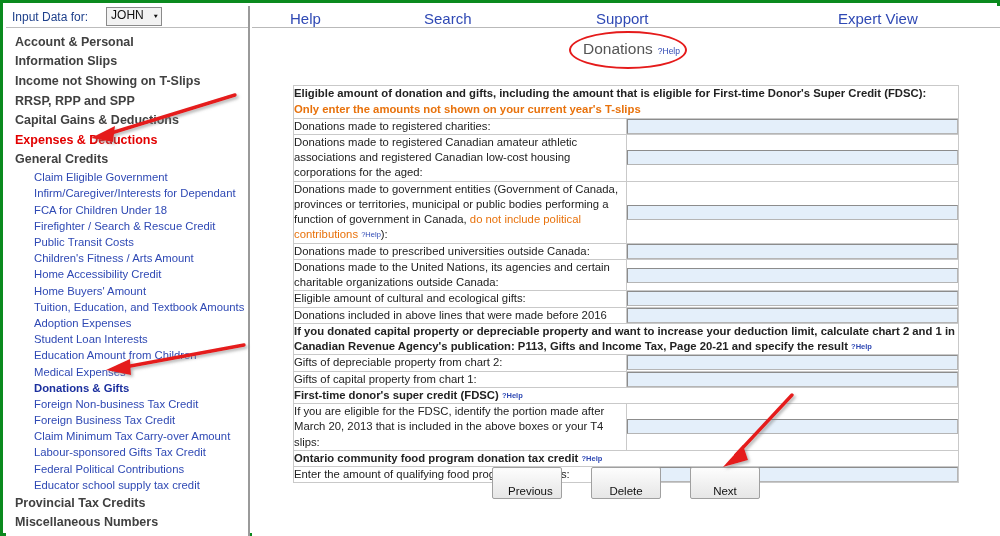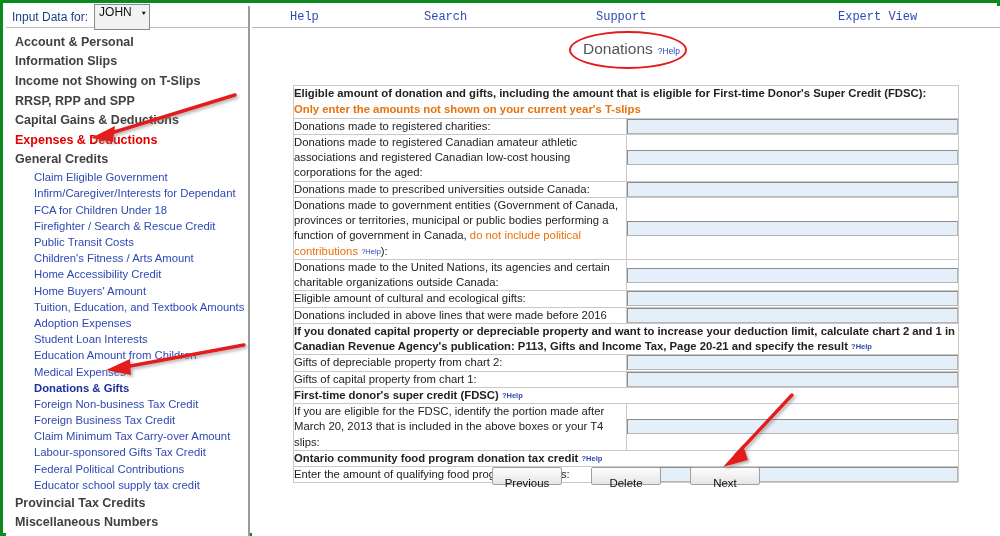--- a/index.html
+++ b/index.html
@@ -28,27 +28,27 @@
   }
   #input-data-bar{
     height:22px;
     box-sizing:border-box;
     border-bottom:1px solid #bdbdbd;
     display:flex; align-items:center;
     padding-left:6px;
     background:#ffffff;
   }
   #input-data-bar .lbl{
-    font-size:12px; color:#1d3f8b; margin-right:6px; white-space:nowrap;
+    font-size:12px; color:#1d3f8b; margin-right:18px; white-space:nowrap;
   }
   .user-select{
     font-size:12px; color:#111;
     border:1px solid #8a8a8a;
     background:#f2f2f2;
-    padding:0px 3px 9px 4px;
+    padding:0px 3px 2px 4px;
     display:flex; align-items:center; gap:10px;
     height:15px; line-height:15px;
   }
   .user-select .caret{font-size:8px;transform:scaleY(.8);}
   #sidebar{
     padding:4px 0 0 0;
     box-sizing:border-box;
     height:506px;
   }
   .s-top{
@@ -74,23 +74,22 @@
     background:#ffffff;
   }
   #topnav{
     height:22px;
     box-sizing:border-box;
     border-bottom:1px solid #b9b9b9;
     position:relative;
   }
   #topnav a{
     position:absolute; top:4px;
-    font-size:12px; color:#2f49b4; text-decoration:none;
+    font-size:15px; color:#2f49b4; text-decoration:none;
     white-space:nowrap;
-    font-family:Liberation Mono, monospace;
   }
   
   #title-wrap{
     position:relative;
     height:42px;
     display:flex; align-items:center; justify-content:center;
   }
   #title-inner{
     display:flex; align-items:baseline; gap:5px;
   }
@@ -166,21 +165,21 @@
   }
   .btn{
     width:70px;height:18px;
     font-size:11.5px;
     font-family:"Liberation Sans", sans-serif;
     color:#111;
     background:linear-gradient(#fdfdfd,#e6e6e6);
     border:1px solid #a0a0a0;
     border-radius:2px;
     cursor:pointer;
-    padding:7px;
+    padding:15px;
     line-height:16px;
   }
   
   .anno{position:absolute;pointer-events:none;}
   svg{display:block;overflow:visible;}
 </style>
 </head>
 <body>
 
 <div id="page-frame">
@@ -257,27 +256,27 @@
               <input type="text" class="money" value="" style="">
             </td>
           </tr>
           <tr>
             <td class="lab"><span>Donations made to registered Canadian amateur athletic associations and registered Canadian low-cost housing corporations for the aged:</span></td>
             <td class="fld">
               <input type="text" class="money" value="" style="">
             </td>
           </tr>
           <tr>
+            <td class="lab"><span>Donations made to government entities (Government of Canada, provinces or territories, municipal or public bodies performing a function of government in Canada,</span> <span class="orange">do not include political contributions</span> <a href="#" class="inline-help">?Help</a><span>):</span></td>
+            <td class="fld">
+              <input type="text" class="money" value="" style="">
+            </td>
+          </tr>
+          <tr>
             <td class="lab"><span>Donations made to prescribed universities outside Canada:</span></td>
-            <td class="fld">
-              <input type="text" class="money" value="" style="">
-            </td>
-          </tr>
-          <tr>
-            <td class="lab"><span>Donations made to government entities (Government of Canada, provinces or territories, municipal or public bodies performing a function of government in Canada,</span> <span class="orange">do not include political contributions</span> <a href="#" class="inline-help">?Help</a><span>):</span></td>
             <td class="fld">
               <input type="text" class="money" value="" style="">
             </td>
           </tr>
           <tr>
             <td class="lab"><span>Donations made to the United Nations, its agencies and certain charitable organizations outside Canada:</span></td>
             <td class="fld">
               <input type="text" class="money" value="" style="">
             </td>
           </tr>

